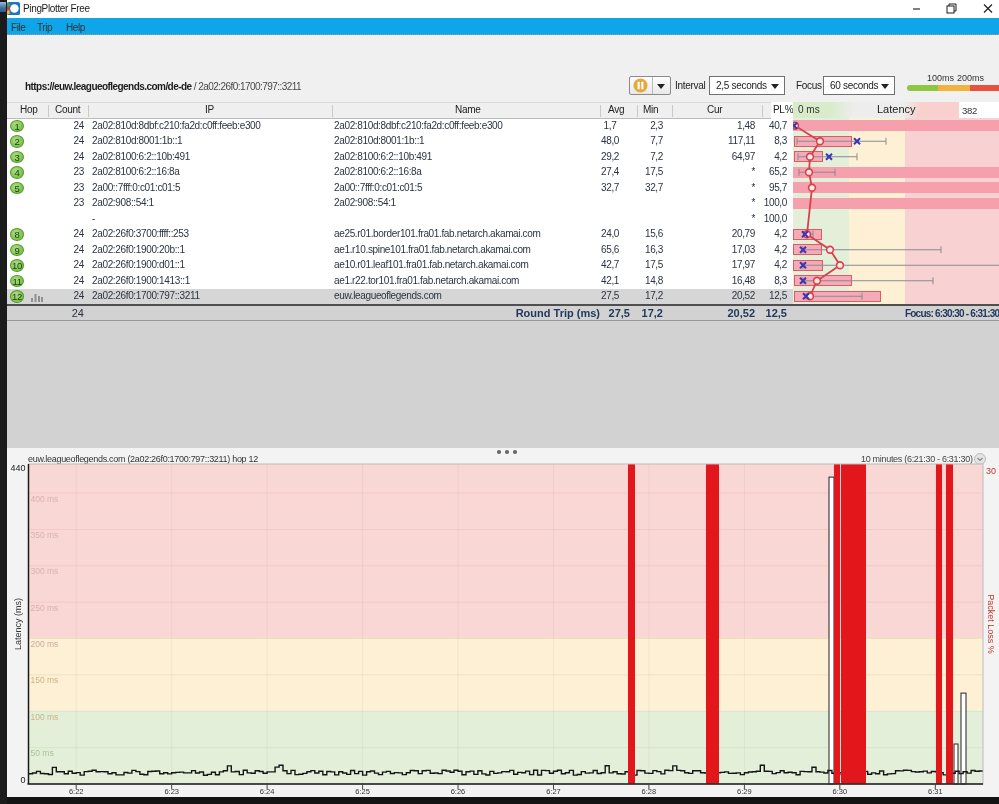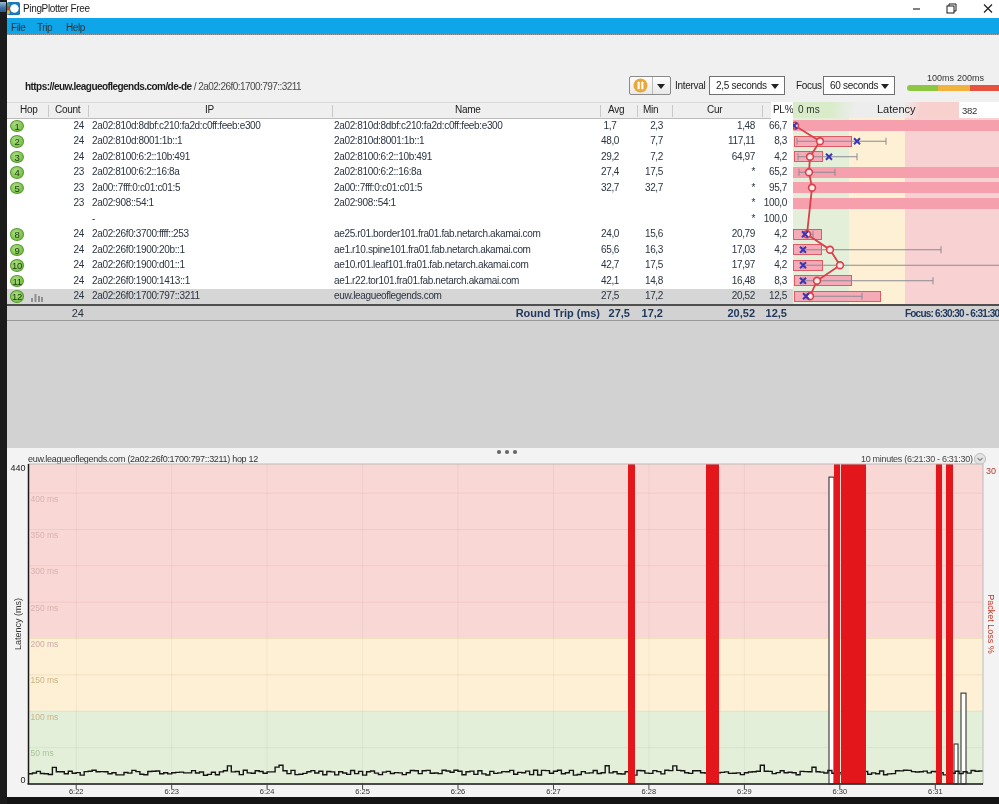--- a/index.html
+++ b/index.html
@@ -120,21 +120,21 @@
     <div class="row" style="top:16.0px">
         <div class="hopc">
           <span>1</span>
         </div>
         <span class="c cnt">24</span>
         <span class="c ip">2a02:810d:8dbf:c210:fa2d:c0ff:feeb:e300</span>
         <span class="c nm">2a02:810d:8dbf:c210:fa2d:c0ff:feeb:e300</span>
         <span class="c avg">1,7</span>
         <span class="c mn">2,3</span>
         <span class="c cur">1,48</span>
-        <span class="c pl">66,7</span>
+        <span class="c pl">40,7</span>
       </div>
       <div class="row" style="top:31.5px">
         <div class="hopc">
           <span>2</span>
         </div>
         <span class="c cnt">24</span>
         <span class="c ip">2a02:810d:8001:1b::1</span>
         <span class="c nm">2a02:810d:8001:1b::1</span>
         <span class="c avg">48,0</span>
         <span class="c mn">7,7</span>

